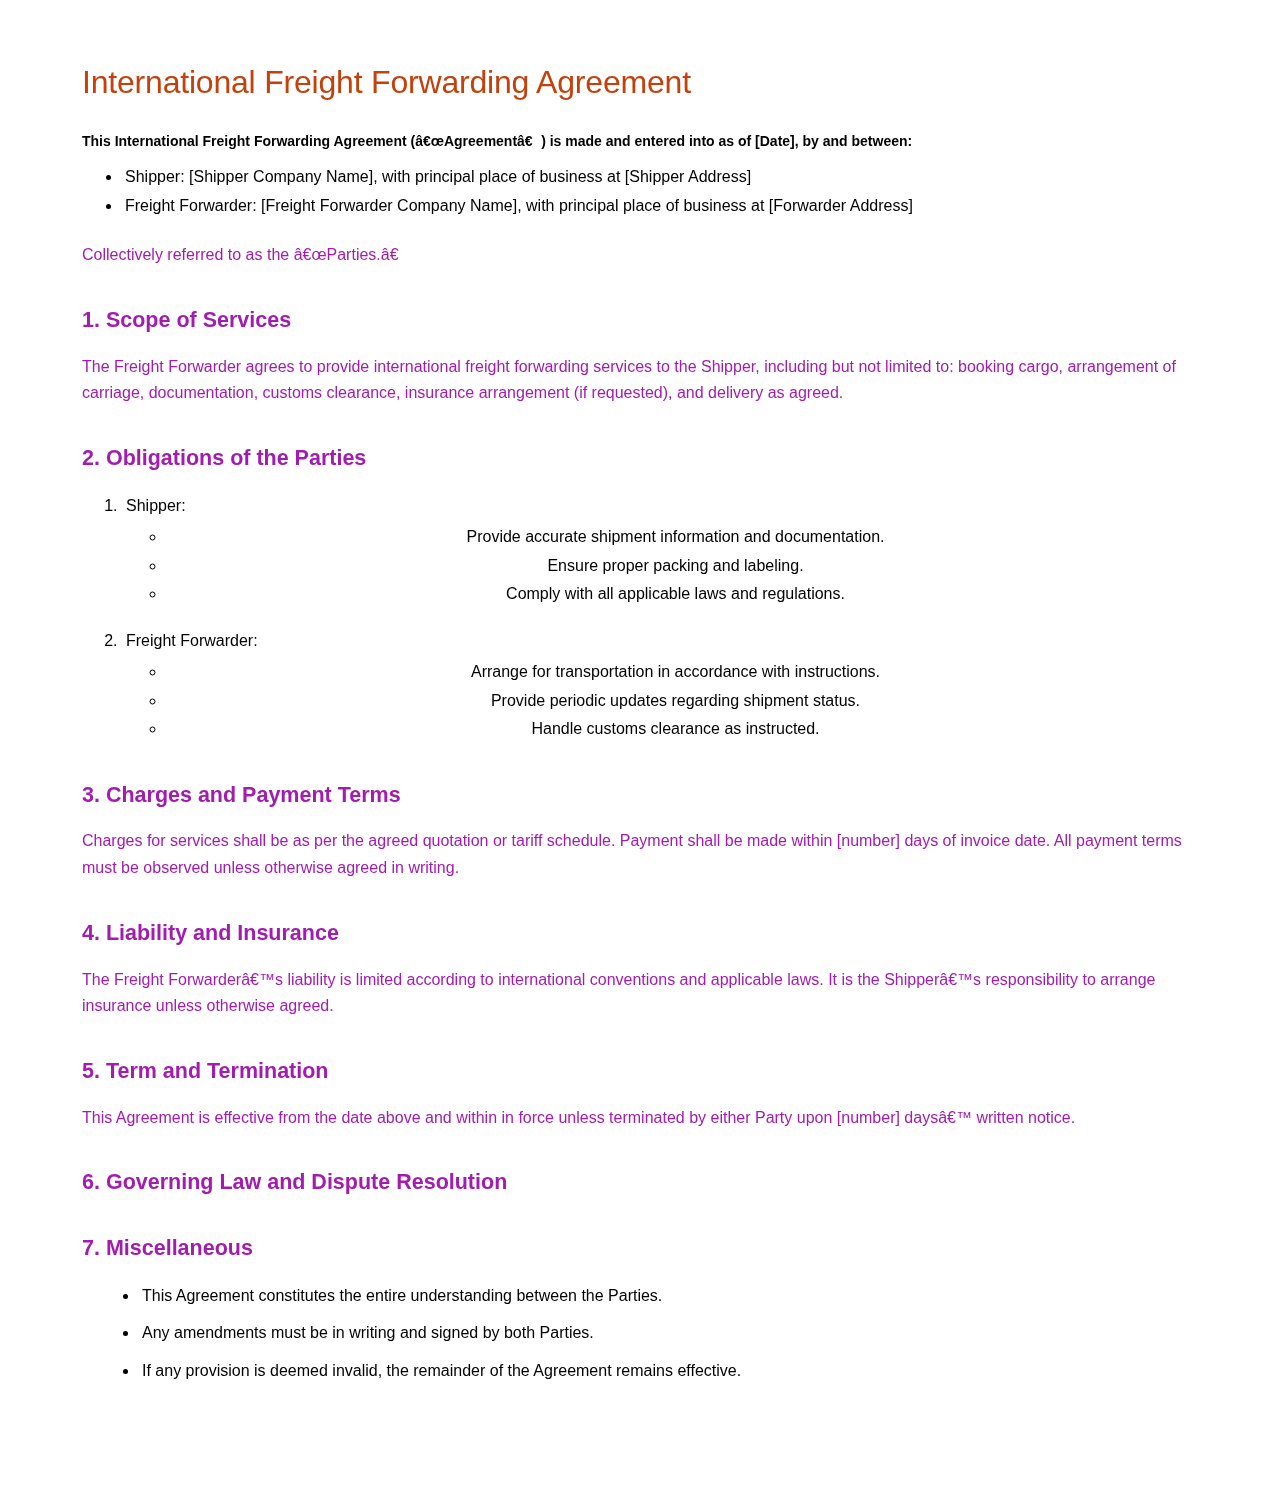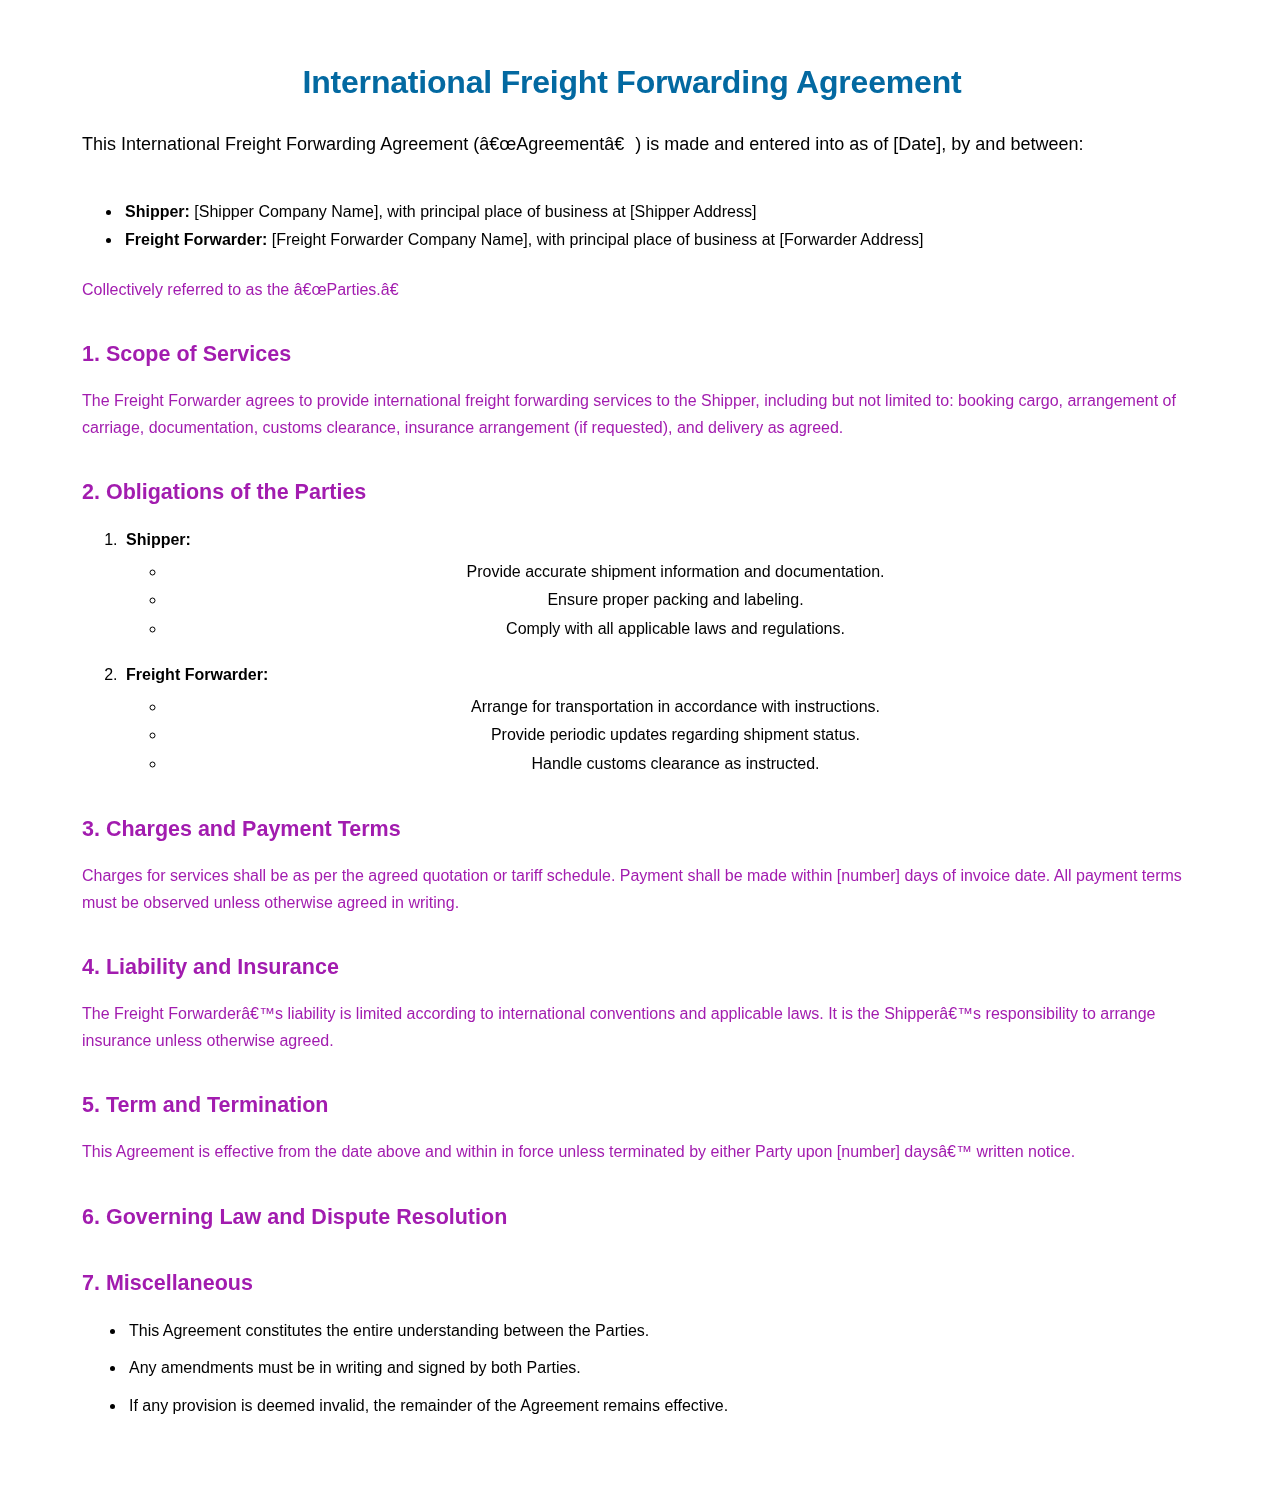--- a/index.html
+++ b/index.html
@@ -18,46 +18,46 @@
 
   #doc {
     box-sizing: border-box;
     width: 1263px;
     padding: 40px 81px 0 82px;
   }
 
   h1.doc-title {
     font-size: 32px;
     line-height: 1.25;
-    font-weight: bold;
+    font-weight: normal;
     margin: 22px 0 28px 0;
     letter-spacing: -0.2px;
-    color: #0369a1;
-    text-align: center;
+    color: #c2410c;
   }
 
   h2.section-heading {
     font-size: 21.5px;
     line-height: 1.3;
     font-weight: bold;
     margin: 38px 0 19px 0;
     color: #a21caf;
   }
 
   p.body-text {
     font-size: 16px;
     line-height: 1.66;
     margin: 0 0 17px 0;
     color: #a21caf;
   }
 
   p.lead-text {
-    font-size: 18px;
+    font-size: 14px;
     line-height: 1.66;
-    margin: 0 0 38px 0;
+    margin: 0 0 10px 0;
+    font-weight: bold;
   }
 
   ul.party-list {
     list-style-type: disc;
     margin: 0 0 22px 0;
     padding-left: 40px;
   }
   ul.party-list > li {
     font-size: 16px;
     line-height: 1.78;
@@ -87,32 +87,32 @@
   ul.sub-list > li {
     font-size: 16px;
     line-height: 1.78;
     margin: 0;
     padding-left: 3px;
     font-weight: normal;
   }
 
   ul.misc-list {
     list-style-type: disc;
-    margin: 4px;
+    margin: 17px;
     padding-left: 40px;
   }
   ul.misc-list > li {
     font-size: 16px;
     line-height: 1.72;
     margin: 0 0 10px 0;
     padding-left: 3px;
   }
 
   strong, .bold-label {
-    font-weight: bold;
+    font-weight: normal;
     text-align: center;
   }
 </style>
 </head>
 <body>
 
 <div id="doc">
 
   <h1 class="doc-title">International Freight Forwarding Agreement</h1>
 

